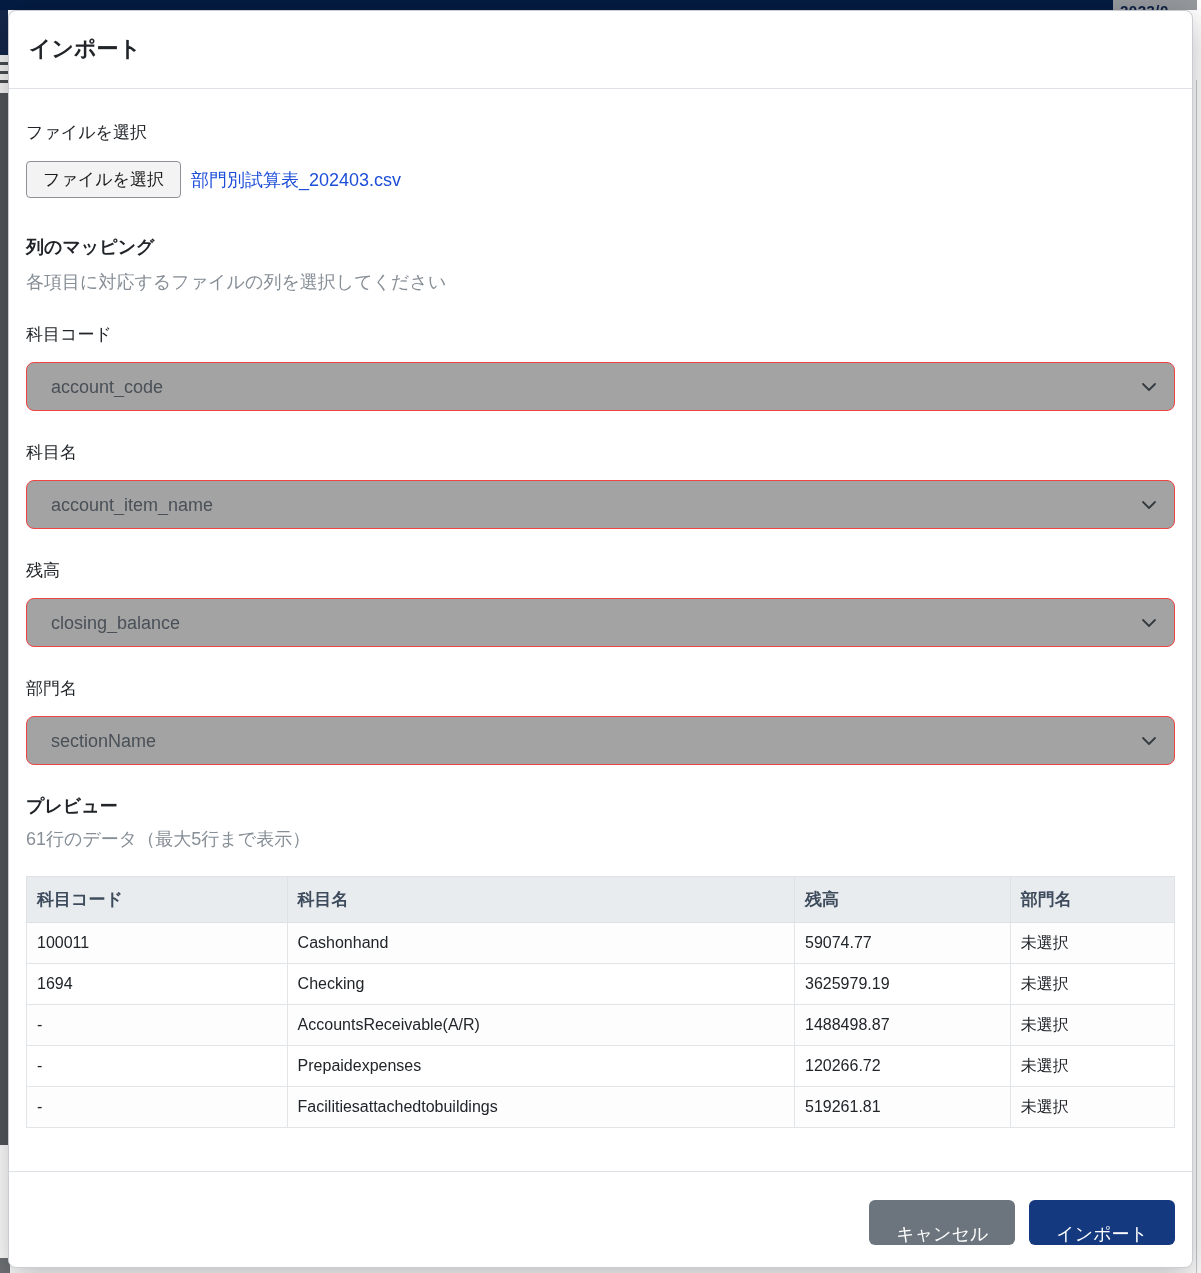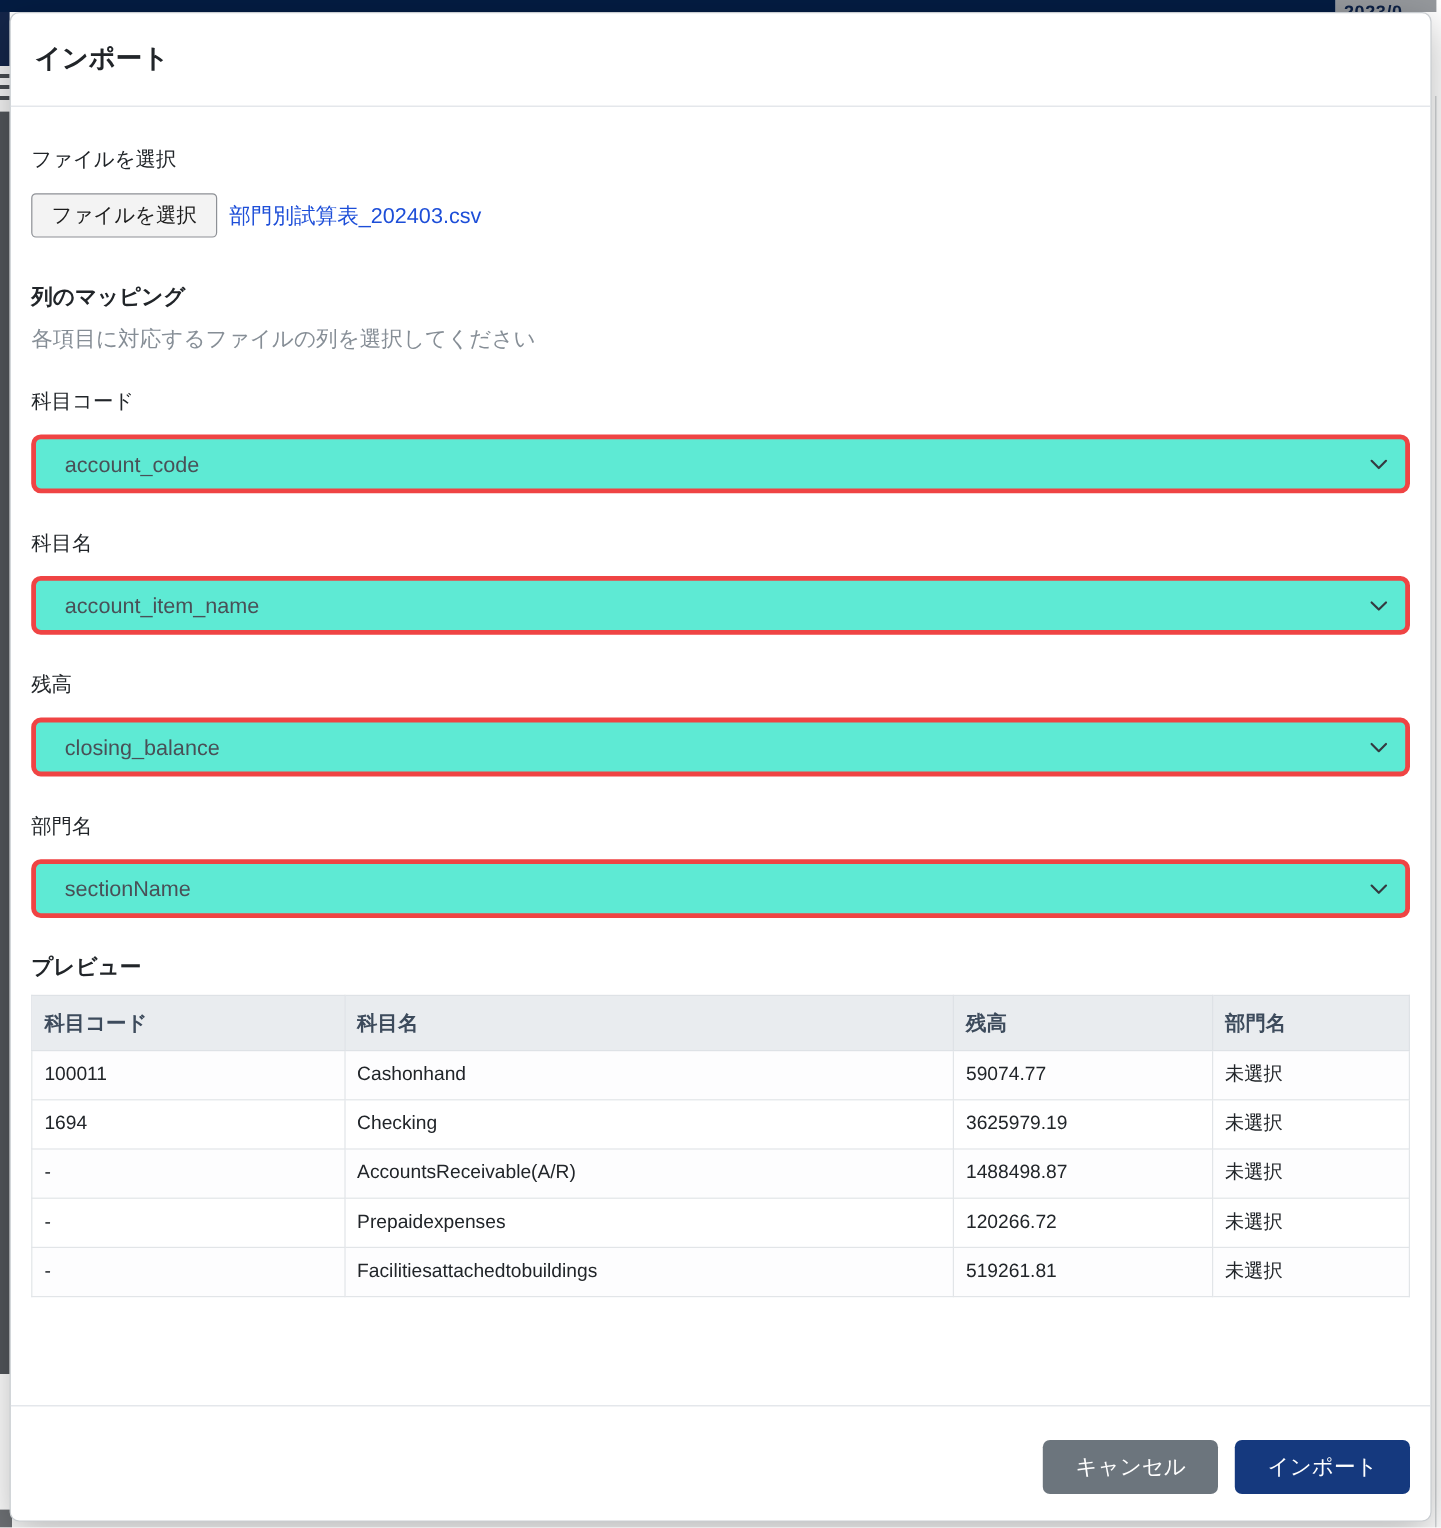--- a/index.html
+++ b/index.html
@@ -54,21 +54,21 @@
   .section-heading { font-size: 18px; font-weight: 600; color: #212529; line-height: 26px; }
   .helper-text { font-size: 18px; color: #868e96; line-height: 21px; }
   .mapping-heading { margin-top: 36px; margin-bottom: 12px; }
 
   
   .map-field { margin-top: 32px; }
   .field-label { font-size: 17px; line-height: 20px; color: #212529; margin-bottom: 17px; }
   .select-wrap { position: relative; }
   .select-wrap select {
     width: 100%; height: 49px; appearance: none; -webkit-appearance: none;
-    border: 4px solid #ef4444; border-radius: 8px; background: #5eead4;
+    border: 1px solid #ef4444; border-radius: 8px; background: #a3a3a3;
     padding: 0 44px 0 24px; font-size: 18px; color: #495057; font-family: inherit;
     cursor: pointer;
   }
   .chevron { position: absolute; right: 18px; top: 17px; pointer-events: none; }
 
   
   .preview-heading { margin-top: 28px; margin-bottom: 10px; }
   .preview-summary { margin-bottom: 26px; }
   table.preview { width: 100%; border-collapse: collapse; table-layout: fixed; }
   table.preview th {
@@ -82,21 +82,21 @@
   }
   table.preview tr:nth-child(odd) td { background: #fdfdfe; }
 
   
   .modal-footer {
     border-top: 1px solid #dee2e6;
     padding: 28px 17px 22px;
     display: flex; justify-content: flex-end; gap: 14px;
   }
   .btn {
-    height: 45px; padding: 0 27px; border: none; border-radius: 6px;
+    height: 45px; padding: 12px 27px; border: none; border-radius: 6px;
     font-size: 18px; color: #ffffff; font-family: inherit; cursor: pointer; line-height: 45px;
   }
   .btn-cancel { background: #6c757d; }
   .btn-import { background: #15397e; }
 </style>
 </head>
 <body>
 
 <div class="topbar"></div>
 <div class="topbar-date">2023/0</div>
@@ -165,20 +165,21 @@
         <select>
           <option>sectionName</option>
         </select>
         <svg class="chevron" width="16" height="16" viewBox="0 0 16 16">
             <path d="M2 5l6 6 6-6" fill="none" stroke="#343a40" stroke-width="1.8" stroke-linecap="round" stroke-linejoin="round"></path>
           </svg>
       </div>
     </div>
 
     <div class="section-heading preview-heading">プレビュー</div>
+    <div class="helper-text preview-summary">61行のデータ（最大5行まで表示）</div>
 
     <table class="preview">
       <colgroup>
         <col style="width:22.7%">
           <col style="width:44.2%">
           <col style="width:18.8%">
           <col style="width:14.3%">
       </colgroup>
       <thead>
         <tr>

